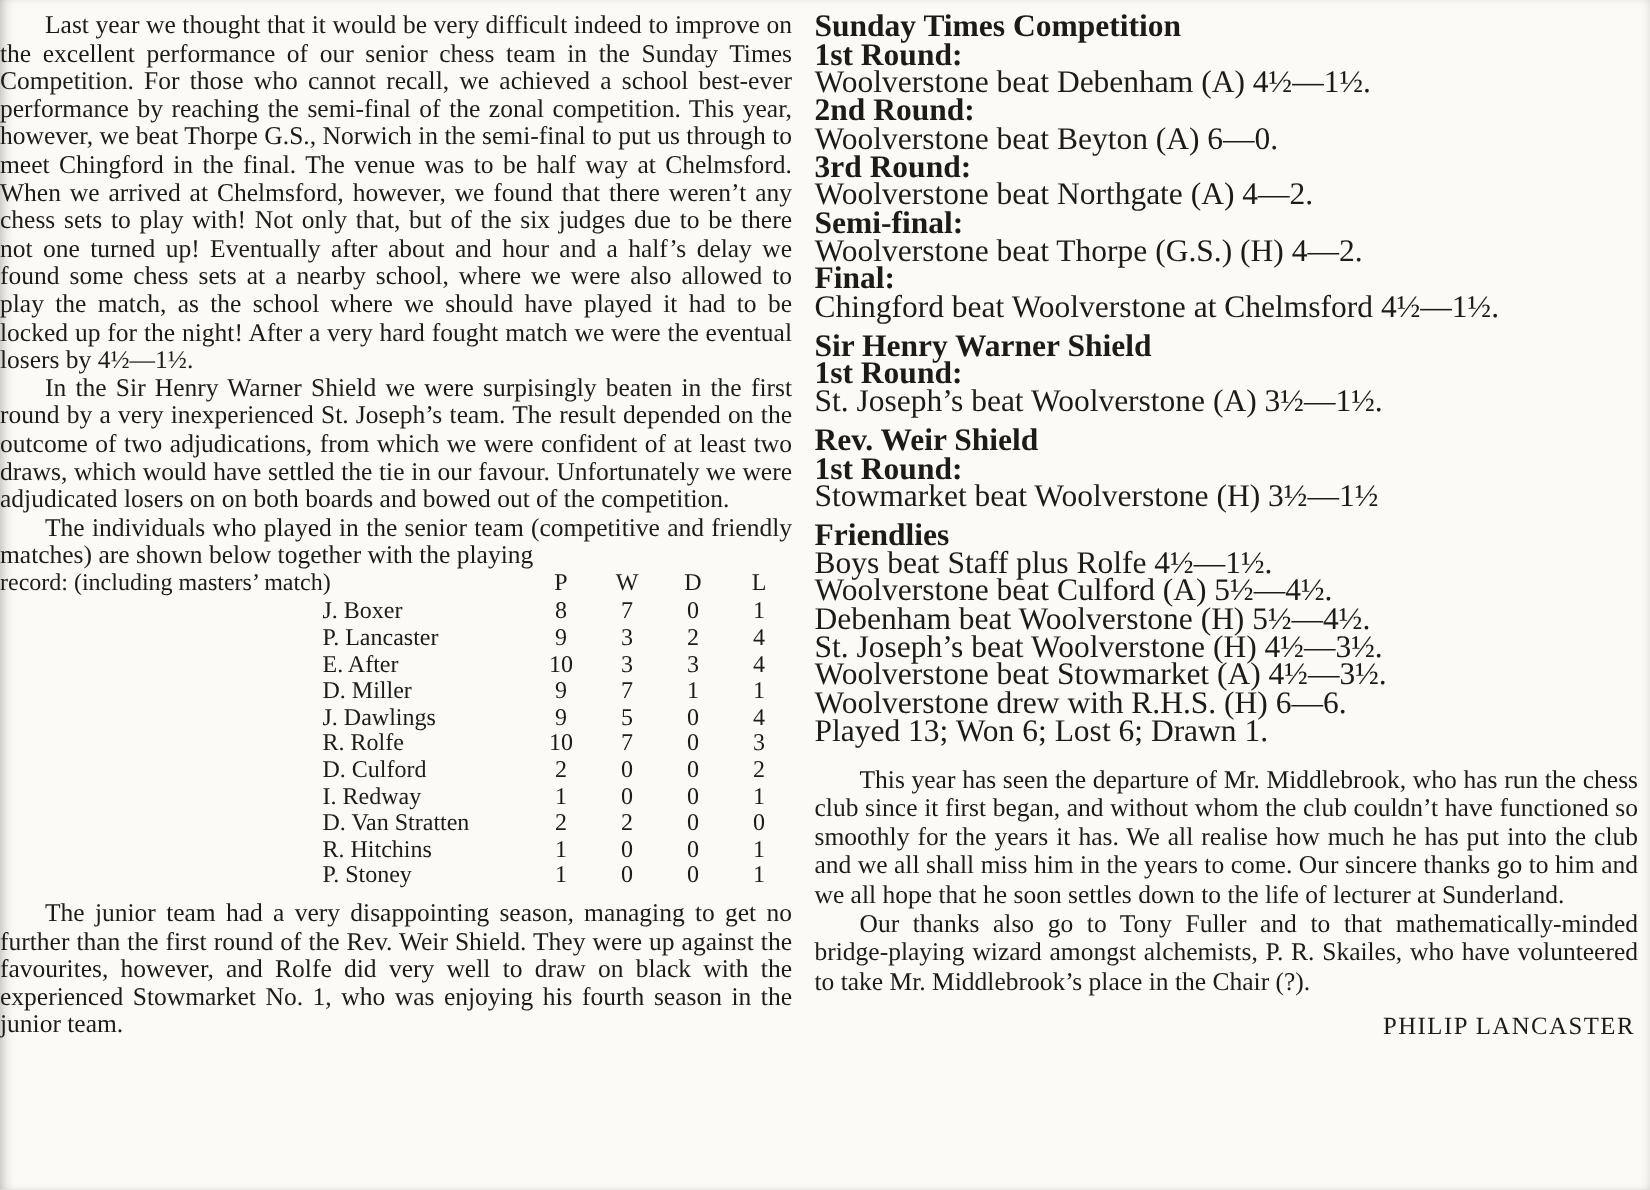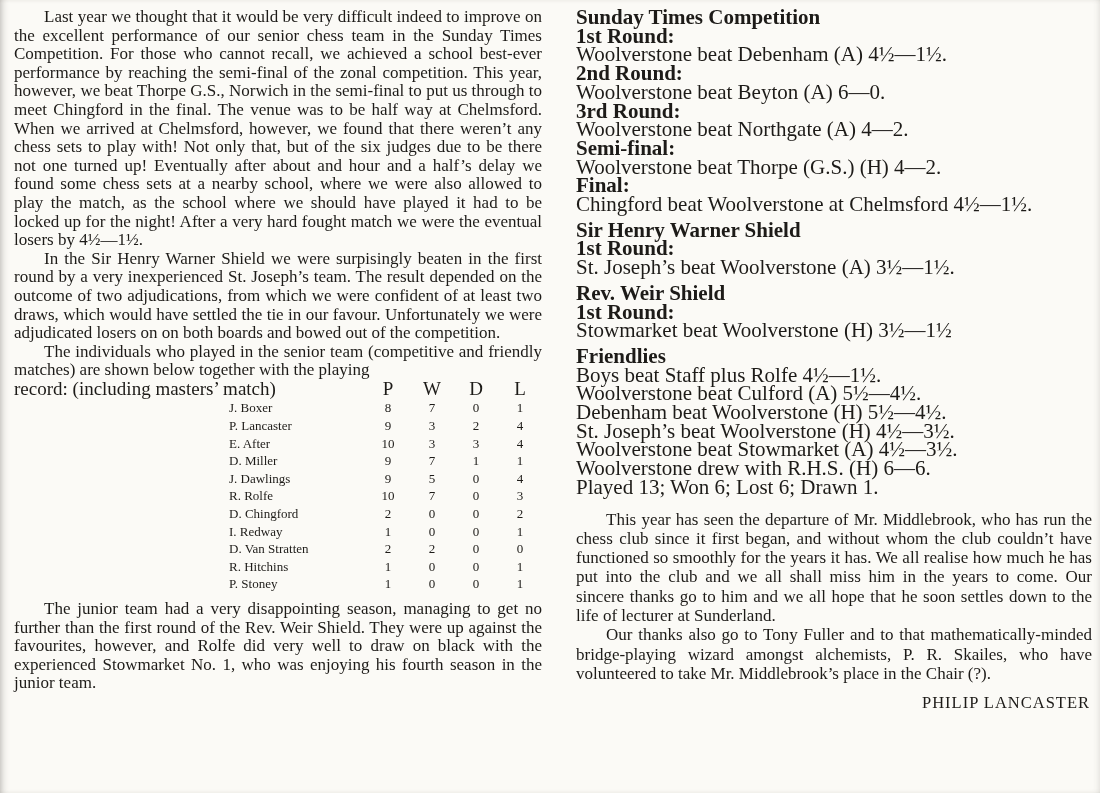--- a/index.html
+++ b/index.html
@@ -4,47 +4,47 @@
 <style>
   * { margin:0; padding:0; box-sizing:border-box; }
   html,body { background:#e8e6e1; }
   .page {
     position:relative;
     width:1100px; height:793px;
     background:#fbfaf6;
     color:#1d1b18;
     font-family:"Liberation Serif", serif;
     display:flex;
-    gap:34px;
-    padding:8px 8px 0 14px;
+    gap:15px;
+    padding:8px 8px 0 0;
     overflow:hidden;
     box-shadow:inset 6px 0 10px -7px rgba(60,55,50,.55), inset -4px 0 8px -6px rgba(60,55,50,.3);
   }
   .col-left  { width:528px; flex:none; }
   .col-right { flex:1; min-width:0; }
 
   
   .body {
     font-size:17px;
     line-height:18.6px;
     text-align:justify;
     text-indent:30px;
   }
   .no-indent { text-indent:0; }
 
   
   .record-line {
     display:grid;
     grid-template-columns:1fr 44px 44px 44px 44px;
-    font-size:19px; line-height:18.6px;
+    font-size:16px; line-height:18.6px;
   }
   .record-line .hdr { text-align:center; }
   .senior-table {
     margin:1px 0 5px 215px;
-    font-size:13px; line-height:17.6px;
+    font-size:16px; line-height:17.6px;
   }
   .rg-row { display:grid; grid-template-columns:137px 44px 44px 44px 44px; }
   .rg-num { text-align:center; }
 
   .after-table { margin-top:7px; }
 
   
   .section { margin-bottom:7px; }
   .res-line, .sec-title, .round-label { font-size:21px; line-height:18.7px; }
   .sec-title, .round-label { font-weight:bold; }
@@ -117,21 +117,21 @@
         <span class="rg-num">4</span>
       </div>
       <div class="rg-row">
         <span>R. Rolfe</span>
         <span class="rg-num">10</span>
         <span class="rg-num">7</span>
         <span class="rg-num">0</span>
         <span class="rg-num">3</span>
       </div>
       <div class="rg-row">
-        <span>D. Chingford</span>
+        <span>D. Culford</span>
         <span class="rg-num">2</span>
         <span class="rg-num">0</span>
         <span class="rg-num">0</span>
         <span class="rg-num">2</span>
       </div>
       <div class="rg-row">
         <span>I. Redway</span>
         <span class="rg-num">1</span>
         <span class="rg-num">0</span>
         <span class="rg-num">0</span>

